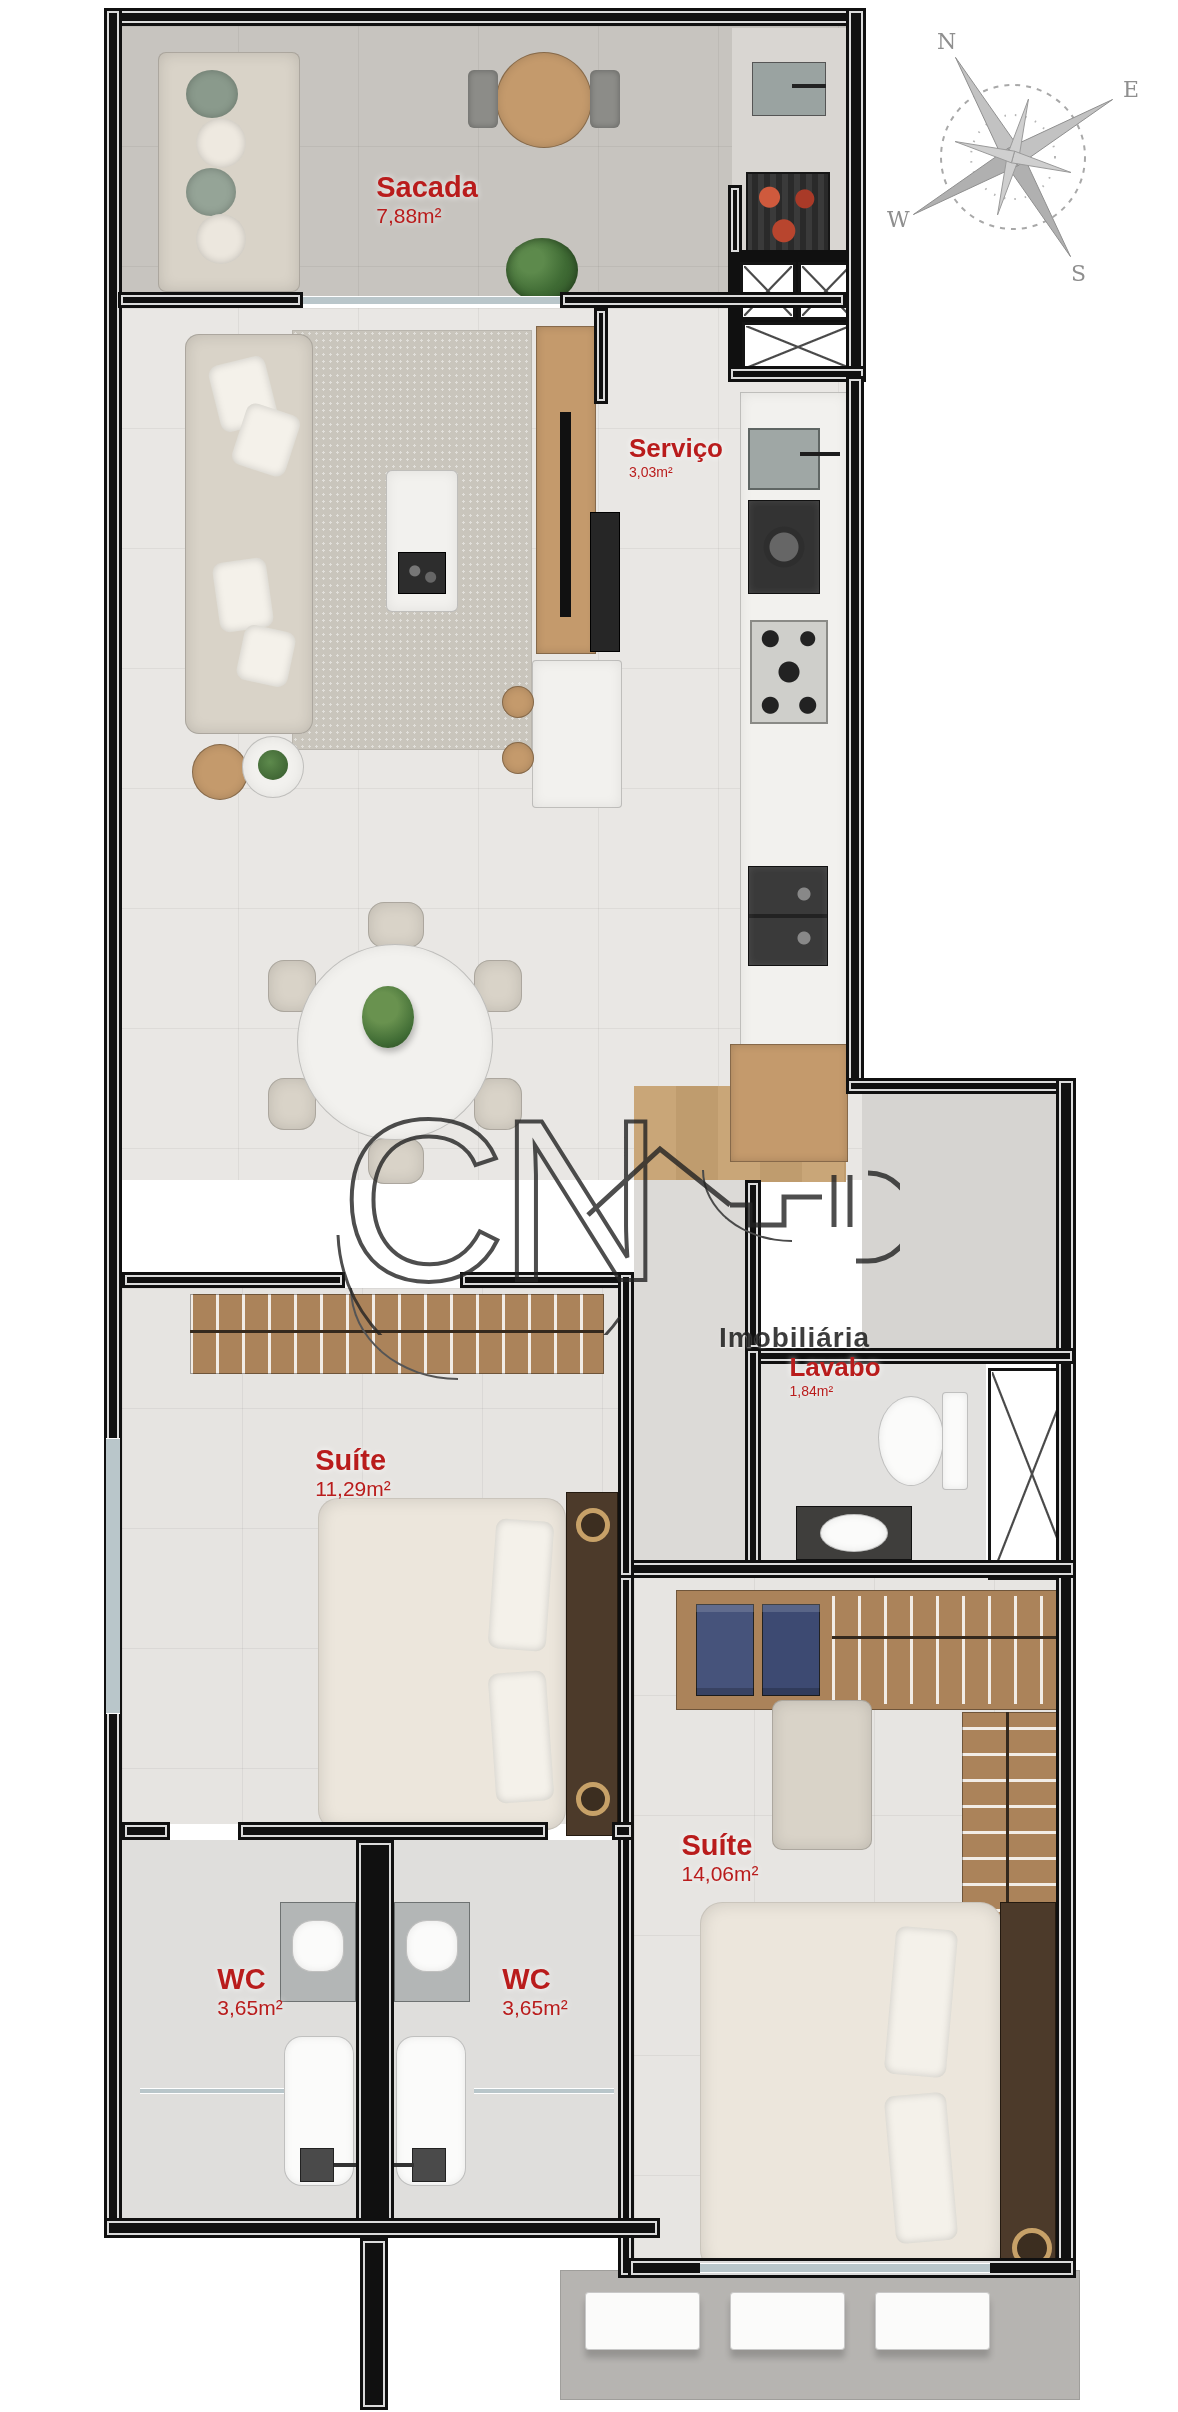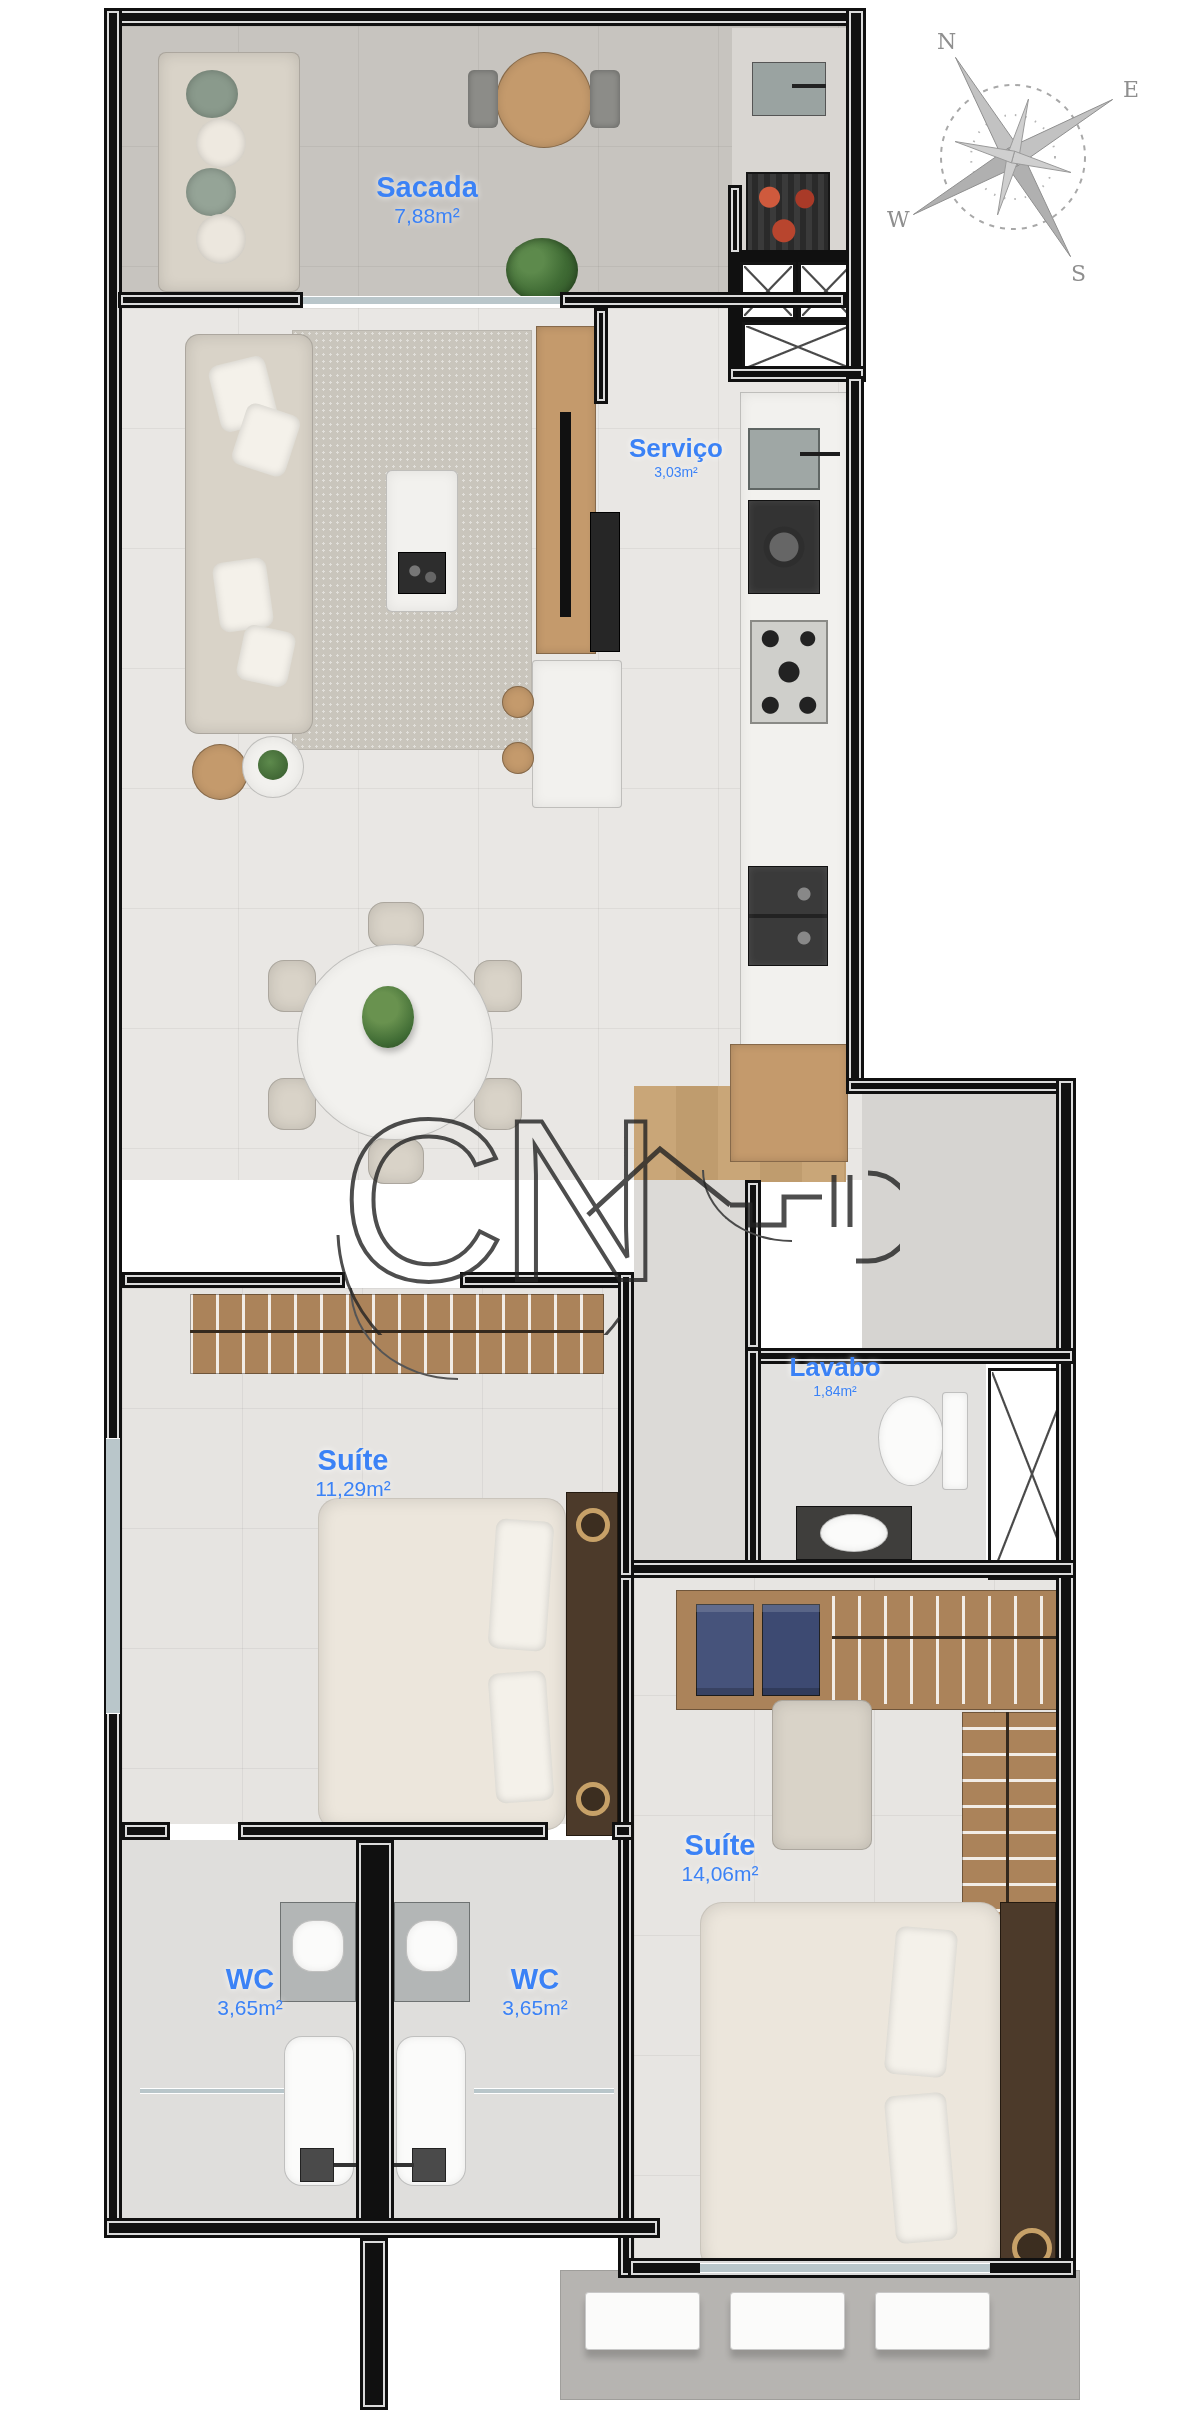--- a/index.html
+++ b/index.html
@@ -38,21 +38,21 @@
   .ring{position:absolute;border:5px solid #c7a168;border-radius:50%;background:#3c2e20;}
   .rug{background:#c9c5bc;background-image:radial-gradient(rgba(255,255,255,.45) 1px, transparent 1.4px);background-size:7px 7px;
        box-shadow:inset 0 0 0 1px rgba(0,0,0,.08);}
   .closet{background:#ab835a;box-shadow:inset 0 0 0 1px rgba(0,0,0,.35);}
   .hang-v{background-image:repeating-linear-gradient(90deg, rgba(255,255,255,.85) 0 3px, transparent 3px 26px);}
   .hang-h{background-image:repeating-linear-gradient(0deg, rgba(255,255,255,.85) 0 3px, transparent 3px 26px);}
   .rod-h{position:absolute;left:0;right:0;height:3px;background:#35291d;}
   .rod-v{position:absolute;top:0;bottom:0;width:3px;background:#35291d;}
 
   
-  .label{position:absolute;transform:translate(-50%,-50%);text-align:center;color:#3b82f6;
+  .label{position:absolute;transform:translate(-50%,-50%);color:#b91c1c;
          text-shadow:0 0 6px rgba(255,255,255,.9);z-index:50;line-height:1.15;white-space:nowrap;}
   .label .rname{display:block;font-weight:700;font-size:29px;}
   .label .rarea{display:block;font-size:21px;font-weight:400;}
   .label.small .rname{font-size:26px;}
   .label.small .rarea{font-size:14px;}
 
   
   .wm-text{position:absolute;color:#1c1c1c;font-weight:700;opacity:.85;z-index:40;
            text-shadow:0 1px 2px rgba(255,255,255,.7);}
   .arc{position:absolute;border:2px solid #4a4a4a;border-top:none;border-right:none;
@@ -278,14 +278,15 @@
   </svg>
 
   <svg style="position:absolute;left:320px;top:1065px;z-index:40;opacity:.8;" width="580" height="270" viewBox="0 0 580 270">
     <text x="20" y="215" font-family="Liberation Sans, sans-serif" font-size="230" font-weight="400" fill="none" stroke="#222" stroke-width="4" letter-spacing="-8">CN</text>
     <path d="M 18 170 A 155 155 0 0 0 300 252" fill="none" stroke="#222" stroke-width="3"></path>
     <path d="M 268 150 L 340 84 L 410 140" fill="none" stroke="#222" stroke-width="5"></path>
     <path d="M 410 140 L 430 140 L 430 160 L 464 160 L 464 132 L 502 132" fill="none" stroke="#222" stroke-width="5"></path>
     <path d="M 514 110 L 514 162 M 530 110 L 530 162" fill="none" stroke="#222" stroke-width="5"></path>
     <path d="M 548 108 A 42 42 0 0 1 548 196 L 536 196" fill="none" stroke="#222" stroke-width="5"></path>
   </svg>
+  <div class="wm-text" style="left:470px;top:1322px;width:400px;text-align:right;font-size:28px;letter-spacing:1px;">Imobiliária</div>
 
 </div>
 
 </body></html>

